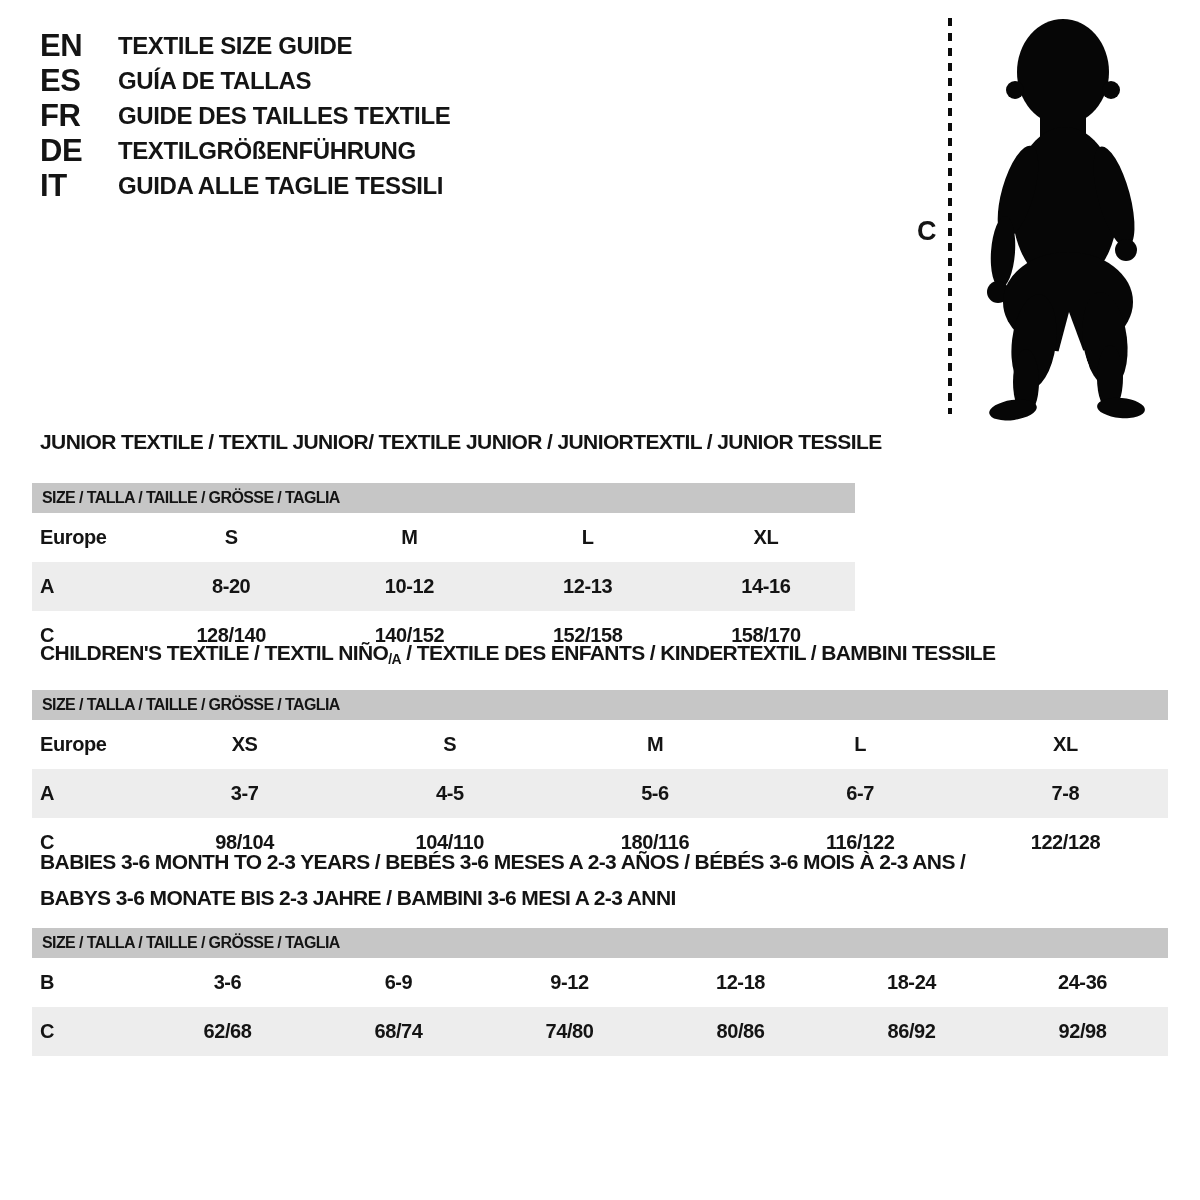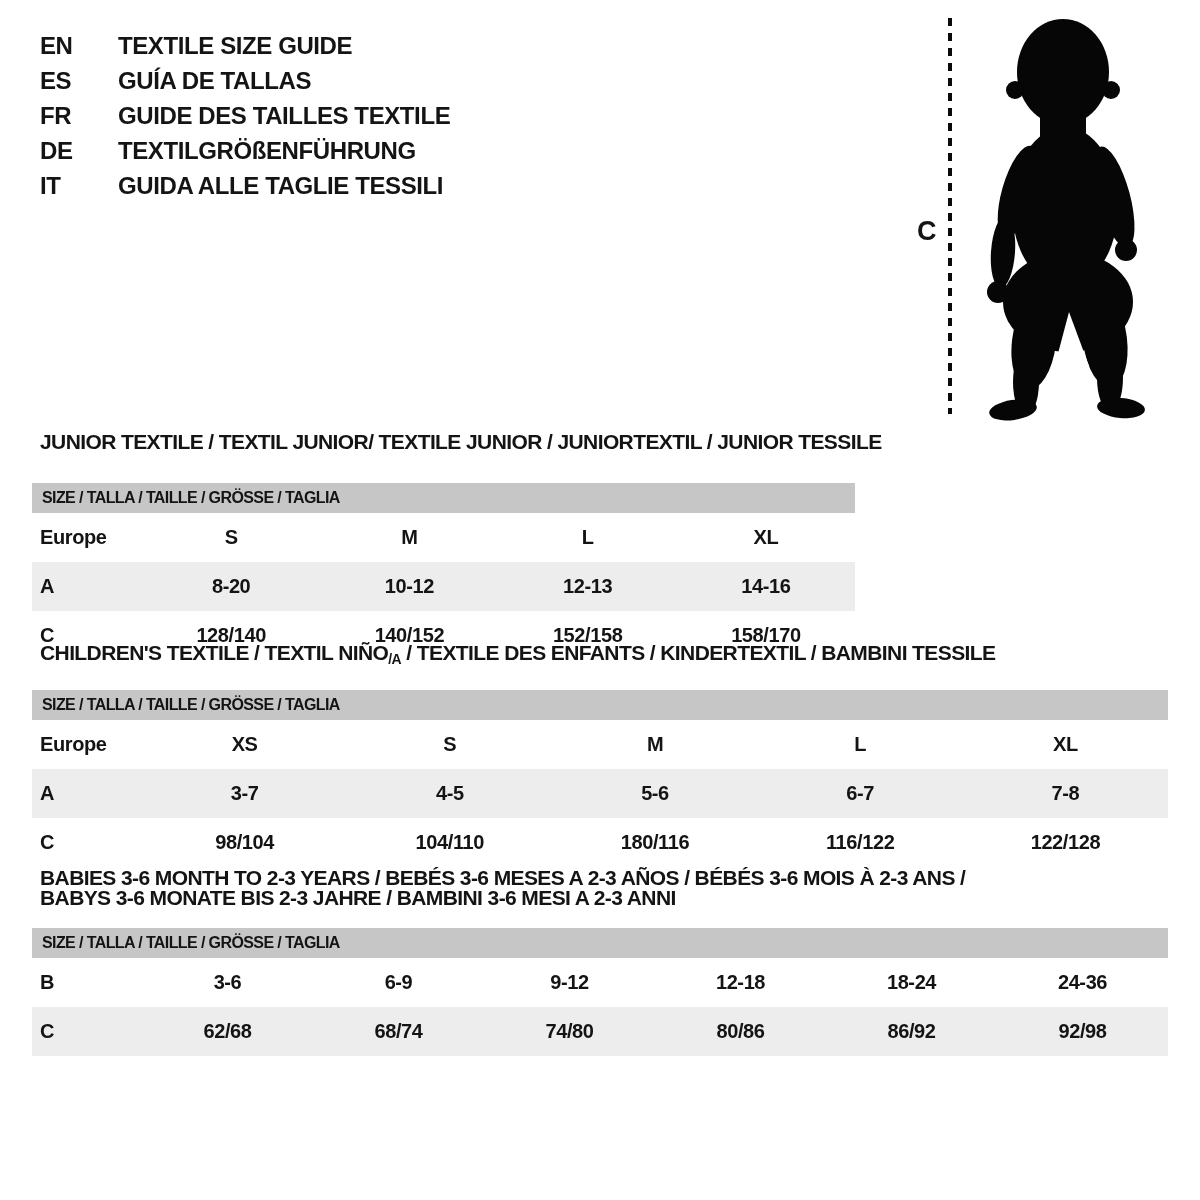--- a/index.html
+++ b/index.html
@@ -17,21 +17,21 @@
     background:var(--page-bg);
     font-family:"Liberation Sans","DejaVu Sans",sans-serif;
     color:var(--text);
     letter-spacing:-0.4px;
     overflow:hidden;
   }
 
   
   .lang-header{position:absolute;left:40px;top:28px;}
   .lang-row{display:flex;height:35px;align-items:center;}
-  .lang-code{width:78px;font-size:24px;font-weight:bold;}
+  .lang-code{width:78px;font-size:31px;font-weight:bold;}
   .lang-title{font-size:24px;font-weight:bold;white-space:nowrap;}
 
   
   .figure{position:absolute;left:905px;top:0;width:280px;height:432px;}
   .measure-line-svg{position:absolute;left:42px;top:16px;}
   .measure-label{position:absolute;left:12px;top:216px;font-size:27px;font-weight:bold;}
   .silhouette-svg{position:absolute;left:62px;top:12px;color:var(--silhouette);}
 
   
   .sec-heading{position:absolute;left:40px;font-size:21px;font-weight:bold;white-space:nowrap;letter-spacing:-0.6px;}
@@ -157,21 +157,21 @@
     <div class="t-row">
       <span class="t-label">C</span>
       <span class="t-cell">98/104</span>
       <span class="t-cell">104/110</span>
       <span class="t-cell">180/116</span>
       <span class="t-cell">116/122</span>
       <span class="t-cell">122/128</span>
     </div>
   </div>
 
-  <div class="sec-heading" style="top:850px;margin-top:16px;">BABIES 3-6 MONTH TO 2-3 YEARS / BEBÉS 3-6 MESES A 2-3 AÑOS / BÉBÉS 3-6 MOIS À 2-3 ANS /</div>
+  <div class="sec-heading" style="top:850px;">BABIES 3-6 MONTH TO 2-3 YEARS / BEBÉS 3-6 MESES A 2-3 AÑOS / BÉBÉS 3-6 MOIS À 2-3 ANS /</div>
   <div class="sec-heading" style="top:886px;">BABYS 3-6 MONATE BIS 2-3 JAHRE / BAMBINI 3-6 MESI A 2-3 ANNI</div>
   <div class="size-table" style="top:928px;width:1136px;">
     <div class="size-bar">SIZE / TALLA / TAILLE / GRÖSSE / TAGLIA</div>
     <div class="t-row">
       <span class="t-label">B</span>
       <span class="t-cell">3-6</span>
       <span class="t-cell">6-9</span>
       <span class="t-cell">9-12</span>
       <span class="t-cell">12-18</span>
       <span class="t-cell">18-24</span>

